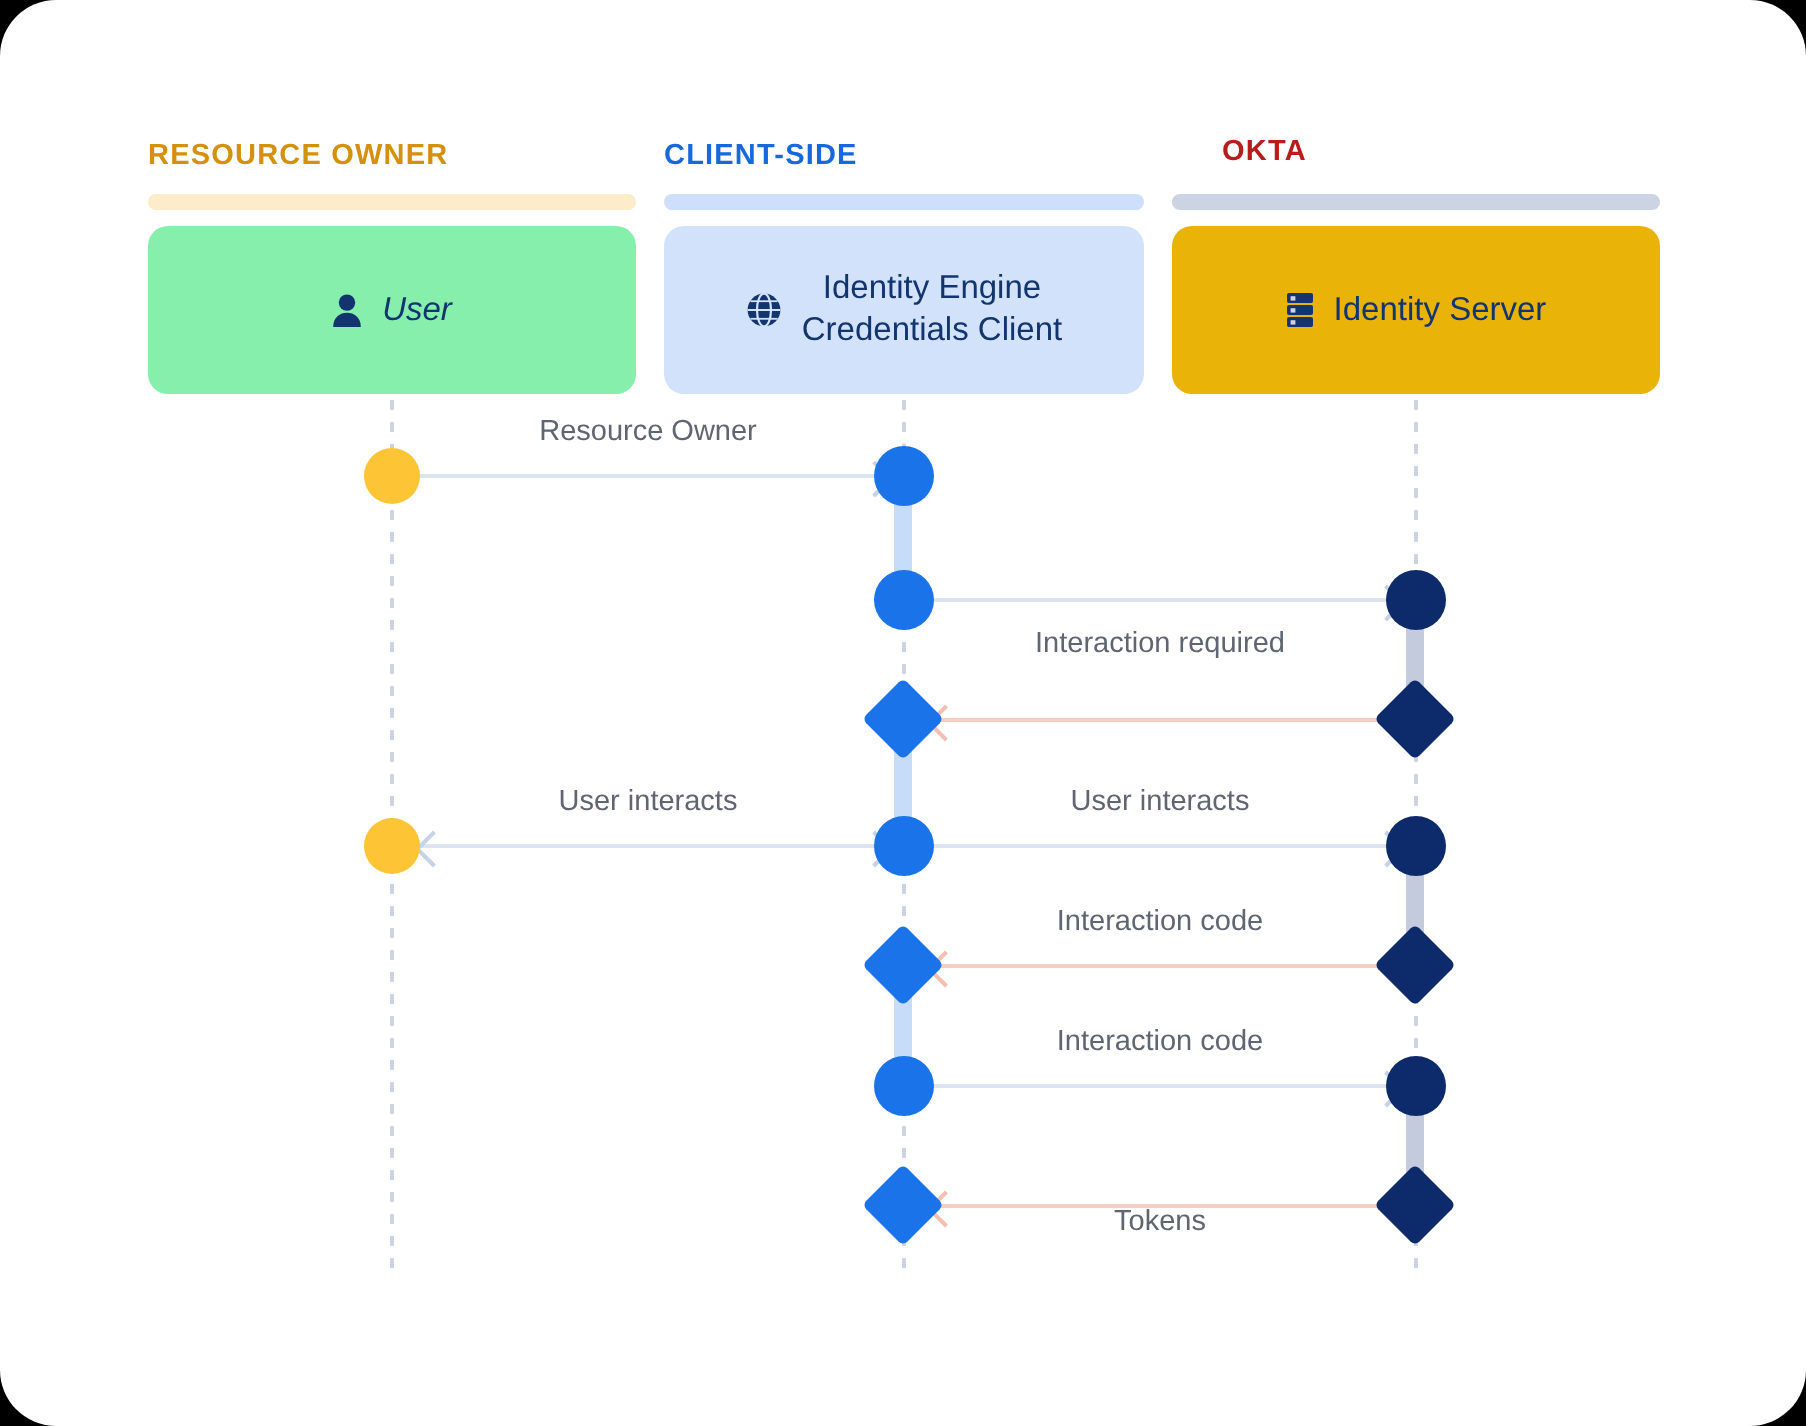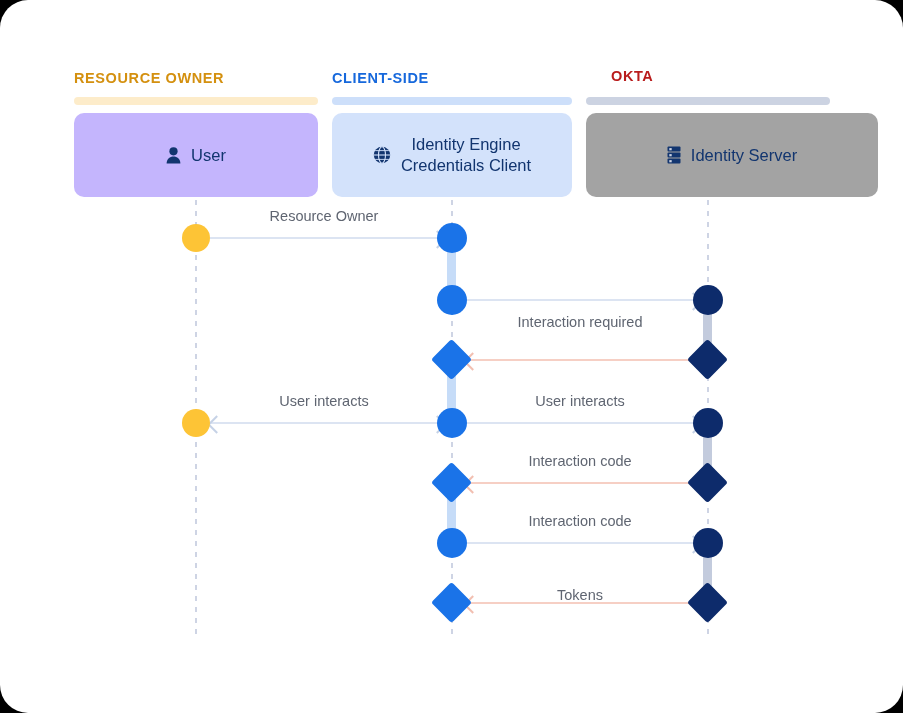--- a/index.html
+++ b/index.html
@@ -105,21 +105,21 @@
   .icon { display: inline-flex; align-items: center; justify-content: center; }
 </style>
 </head>
 <body>
 
 <div id="page">
   <div class="diagram">
 
     <div class="col-head" style="left:74px; top:70px; color:#d4900f;">RESOURCE OWNER</div>
     <div class="col-bar" style="left:74px; top:97px; width:244px; background:#fdecca;"></div>
-    <div class="col-card" style="left:74px; top:113px; width:244px; height:84px; background:#c4b5fd;">
+    <div class="col-card" style="left:74px; top:113px; width:244px; height:84px; background:#86efac;font-style:italic;">
       <span class="icon">
         <svg width="15" height="17" viewBox="0 0 15 17" aria-hidden="true">
           <circle cx="7.5" cy="4.3" r="4.1" fill="#12356f"></circle>
           <path d="M0.6 16.5 C0.6 11.6 4 9.4 7.5 9.4 C11 9.4 14.4 11.6 14.4 16.5 Z" fill="#12356f"></path>
         </svg>
       </span>
       <span class="card-label">User</span>
     </div>
 
     <div class="col-head" style="left:332px; top:70px; color:#1668dc;">CLIENT-SIDE</div>
@@ -133,21 +133,21 @@
           <path d="M2.2 4.6 H15.8" stroke="#d3e2fb" stroke-width="0.9"></path>
           <path d="M2.2 13.4 H15.8" stroke="#d3e2fb" stroke-width="0.9"></path>
         </svg>
       </span>
       <span class="card-label">Identity Engine
 Credentials Client</span>
     </div>
 
     <div class="col-head" style="left:586px; top:68px; color:#b91c1c;margin-left:25px;">OKTA</div>
     <div class="col-bar" style="left:586px; top:97px; width:244px; background:#ccd3e2;"></div>
-    <div class="col-card" style="left:586px; top:113px; width:292px; height:84px; background:#a3a3a3;">
+    <div class="col-card" style="left:586px; top:113px; width:244px; height:84px; background:#eab308;">
       <span class="icon">
         <svg width="14" height="18" viewBox="0 0 14 18" aria-hidden="true">
           <rect x="0.5" y="0.5" width="13" height="5" rx="1" fill="#12356f"></rect>
           <rect x="0.5" y="6.5" width="13" height="5" rx="1" fill="#12356f"></rect>
           <rect x="0.5" y="12.5" width="13" height="5" rx="1" fill="#12356f"></rect>
           <rect x="2.3" y="2.1" width="2.4" height="2.2" fill="#ccd3e2"></rect>
           <rect x="2.3" y="8.1" width="2.4" height="2.2" fill="#ccd3e2"></rect>
           <rect x="2.3" y="14.1" width="2.4" height="2.2" fill="#ccd3e2"></rect>
         </svg>
       </span>
@@ -199,20 +199,20 @@
     <div class="arrow-head left" style="left:466px; top:477.5px; border-color:#f2bfb1;"></div>
     <div class="marker diamond" style="left:437px; top:468px; width:29px; height:29px; background:#1a73e8;"></div>
     <div class="marker diamond" style="left:693px; top:468px; width:29px; height:29px; background:#0d2b6b;"></div>
 
     <div class="msg-label" style="left:462px; top:513px; width:236px;">Interaction code</div>
     <div class="msg-line" style="left:466px; top:542px; width:232px; background:#dce4f2;"></div>
     <div class="arrow-head right" style="left:687px; top:537.5px; border-color:#c6d2e6;"></div>
     <div class="marker circle" style="left:437px; top:528px; width:30px; height:30px; background:#1a73e8;"></div>
     <div class="marker circle" style="left:693px; top:528px; width:30px; height:30px; background:#0d2b6b;"></div>
 
-    <div class="msg-label" style="left:462px; top:587px; width:236px;">Tokens</div>
+    <div class="msg-label" style="left:462px; top:603px; width:236px;">Tokens</div>
     <div class="msg-line" style="left:466px; top:602px; width:232px; background:#f6cfc4;"></div>
     <div class="arrow-head left" style="left:466px; top:597.5px; border-color:#f2bfb1;"></div>
     <div class="marker diamond" style="left:437px; top:588px; width:29px; height:29px; background:#1a73e8;"></div>
     <div class="marker diamond" style="left:693px; top:588px; width:29px; height:29px; background:#0d2b6b;"></div>
 
   </div>
 </div>
 
 </body></html>

